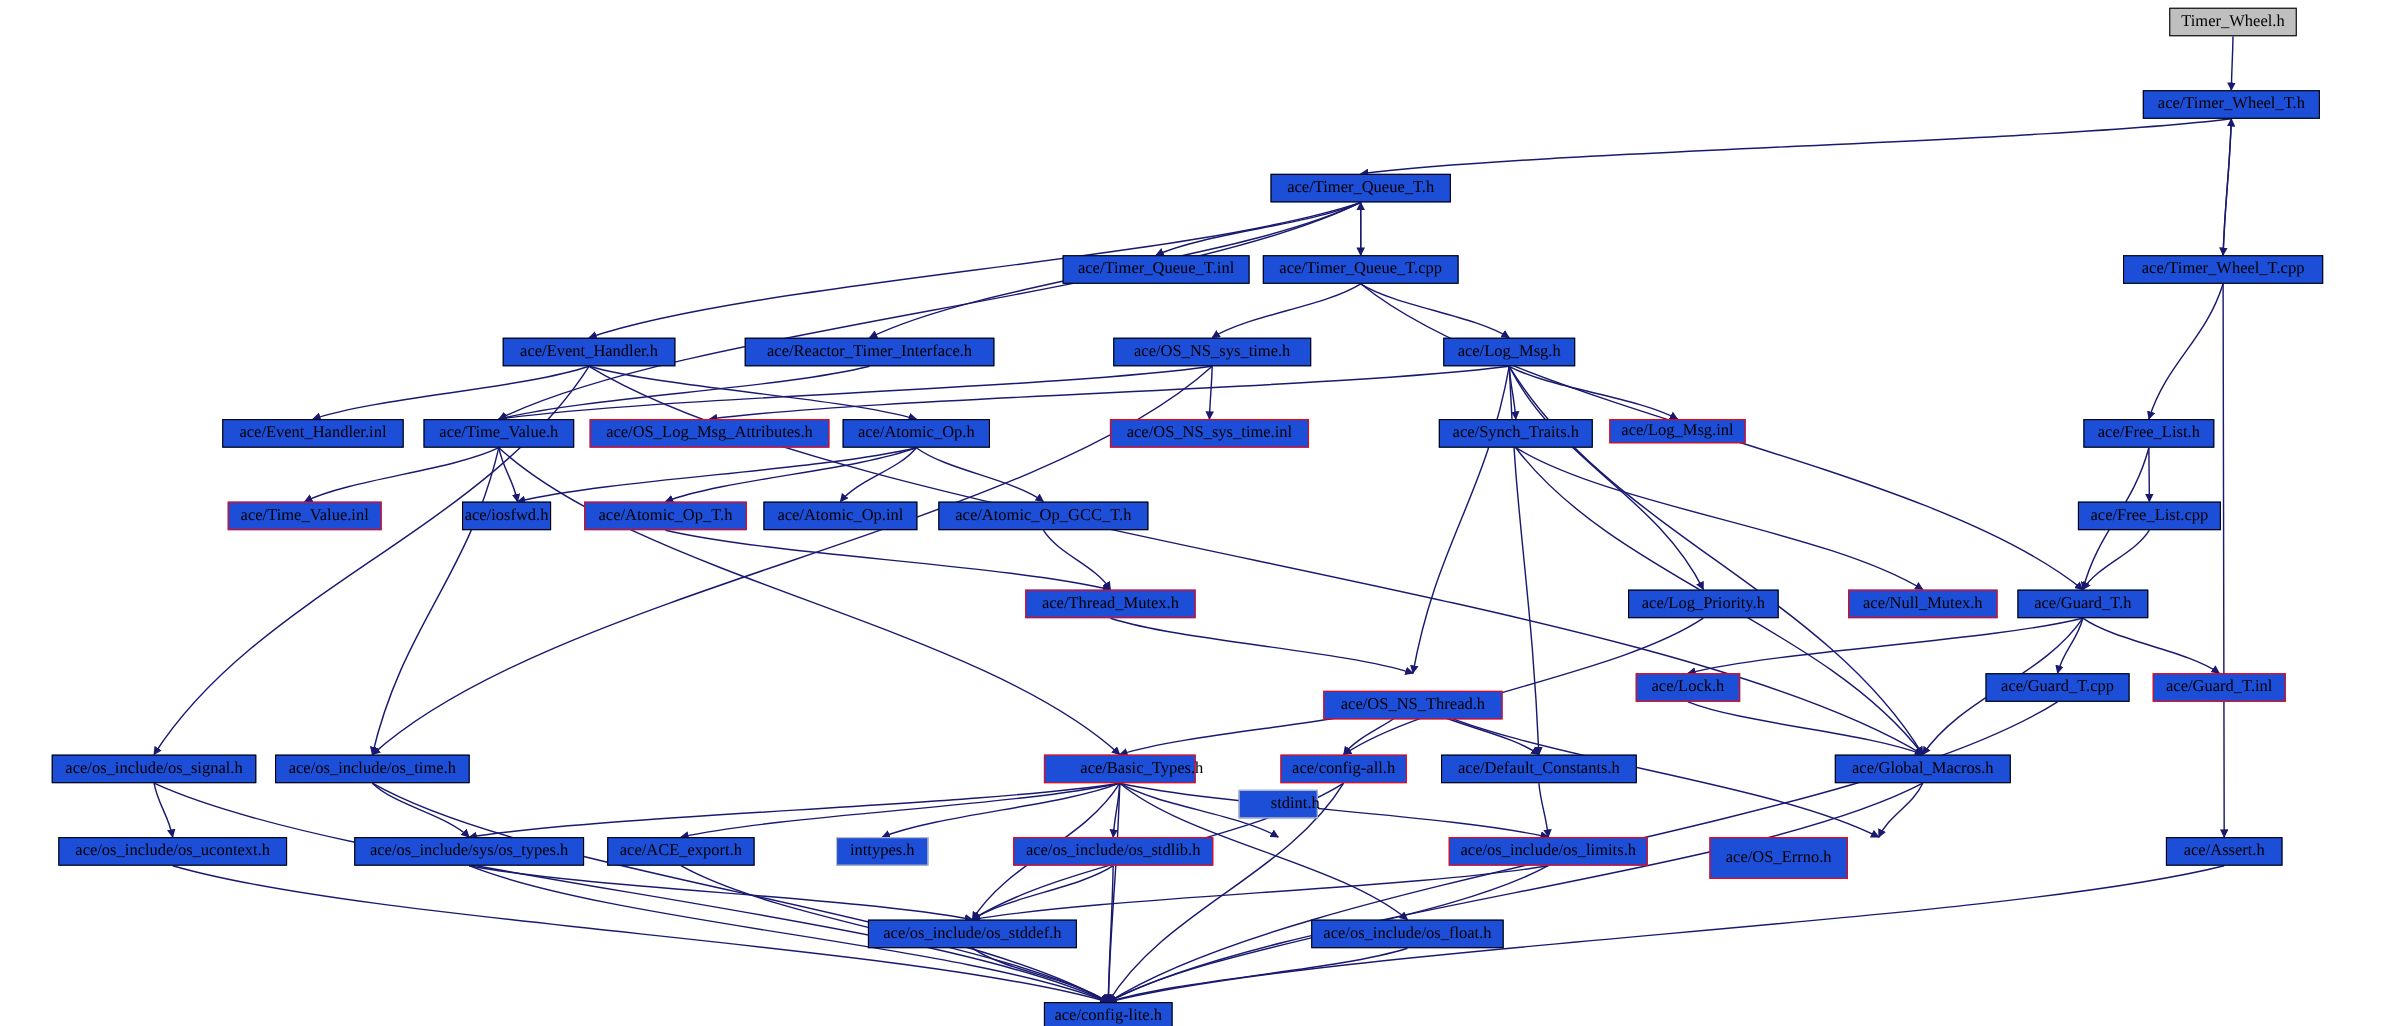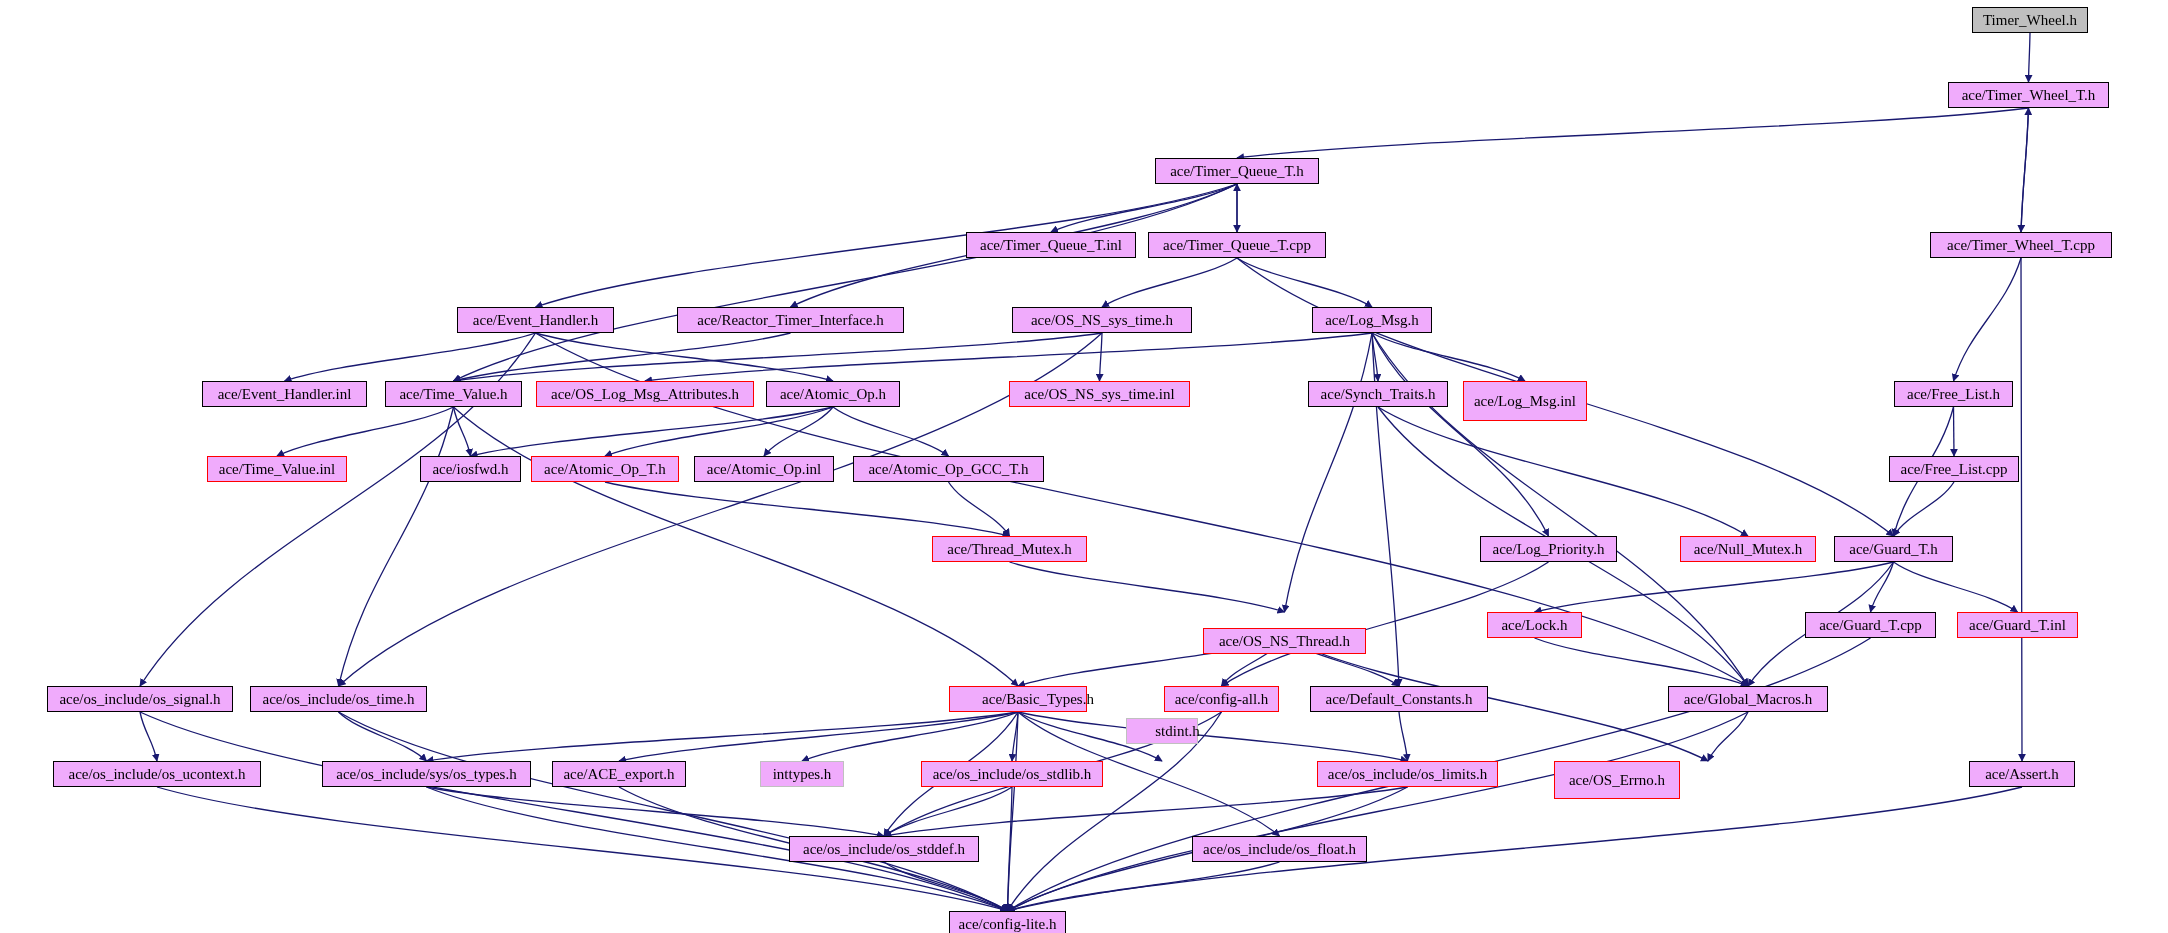--- a/index.html
+++ b/index.html
@@ -1,20 +1,20 @@
 <!DOCTYPE html>
 <html><head>
 <meta charset="utf-8">
 <style>
   html,body{margin:0;padding:0;background:#ffffff;}
   body{font-family:"Liberation Sans","DejaVu Sans",sans-serif;}
   #graph{position:relative;width:2168px;height:933px;background:#ffffff;overflow:hidden;font-family:Liberation Serif, serif;}
   #edges{position:absolute;left:0;top:0;width:2168px;height:933px;}
   .node{position:absolute;box-sizing:border-box;display:flex;align-items:center;justify-content:center;
-        background:#f0abfc;border:1px solid #000000;color:#000000;white-space:nowrap;
+        background:#1d4ed8;border:1px solid #000000;color:#000000;white-space:nowrap;
         font-size:15px;line-height:1;letter-spacing:0px;z-index:5;}
   .node.root{background:#bfbfbf;border-color:#000000;}
   .node.red{border-color:#ff0000;text-align:right;}
   .node.gray{border-color:#c0c0c0;}
   .node span{display:block;padding:0 6px;transform:translateY(-0.5px);}
 </style>
 </head>
 <body>
 
 <div id="graph">
@@ -157,27 +157,27 @@
     </div>
     <div class="node" style="left: 766px; top: 381px; width: 134px; height: 26px;">
       <span>ace/Atomic_Op.h</span>
     </div>
     <div class="node red" style="left: 1009px; top: 381px; width: 181px; height: 26px;">
       <span>ace/OS_NS_sys_time.inl</span>
     </div>
     <div class="node" style="left: 1308px; top: 381px; width: 140px; height: 26px;">
       <span>ace/Synch_Traits.h</span>
     </div>
-    <div class="node red" style="left: 1463px; top: 381px; width: 124px; height: 40px;">
+    <div class="node red" style="left: 1463px; top: 381px; width: 124px; height: 22px;">
       <span>ace/Log_Msg.inl</span>
     </div>
     <div class="node red" style="left: 207px; top: 456px; width: 140px; height: 26px;">
       <span>ace/Time_Value.inl</span>
     </div>
-    <div class="node" style="left: 420px; top: 456px; width: 101px; height: 26px;">
+    <div class="node" style="left: 420px; top: 456px; width: 81px; height: 26px;">
       <span>ace/iosfwd.h</span>
     </div>
     <div class="node red" style="left: 531px; top: 456px; width: 148px; height: 26px;">
       <span>ace/Atomic_Op_T.h</span>
     </div>
     <div class="node" style="left: 694px; top: 456px; width: 140px; height: 26px;">
       <span>ace/Atomic_Op.inl</span>
     </div>
     <div class="node" style="left: 853px; top: 456px; width: 191px; height: 26px;">
       <span>ace/Atomic_Op_GCC_T.h</span>

